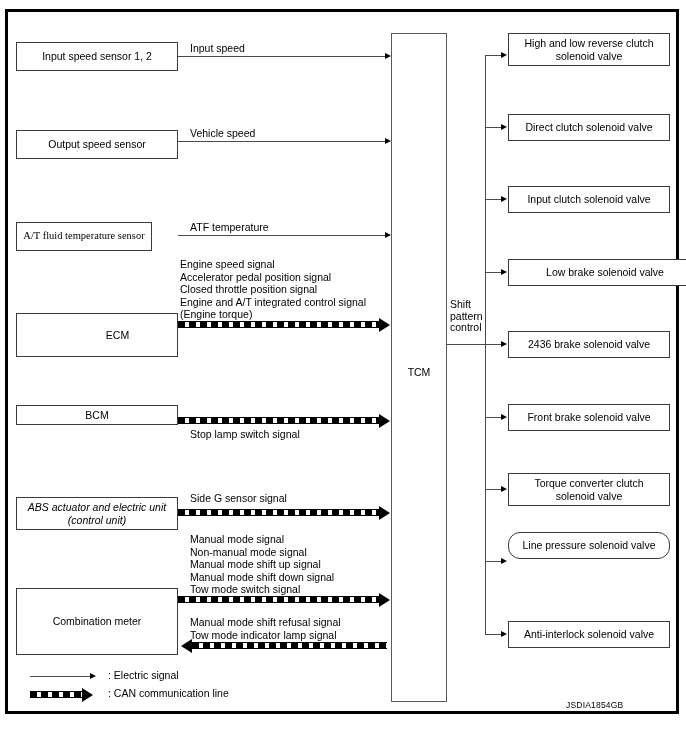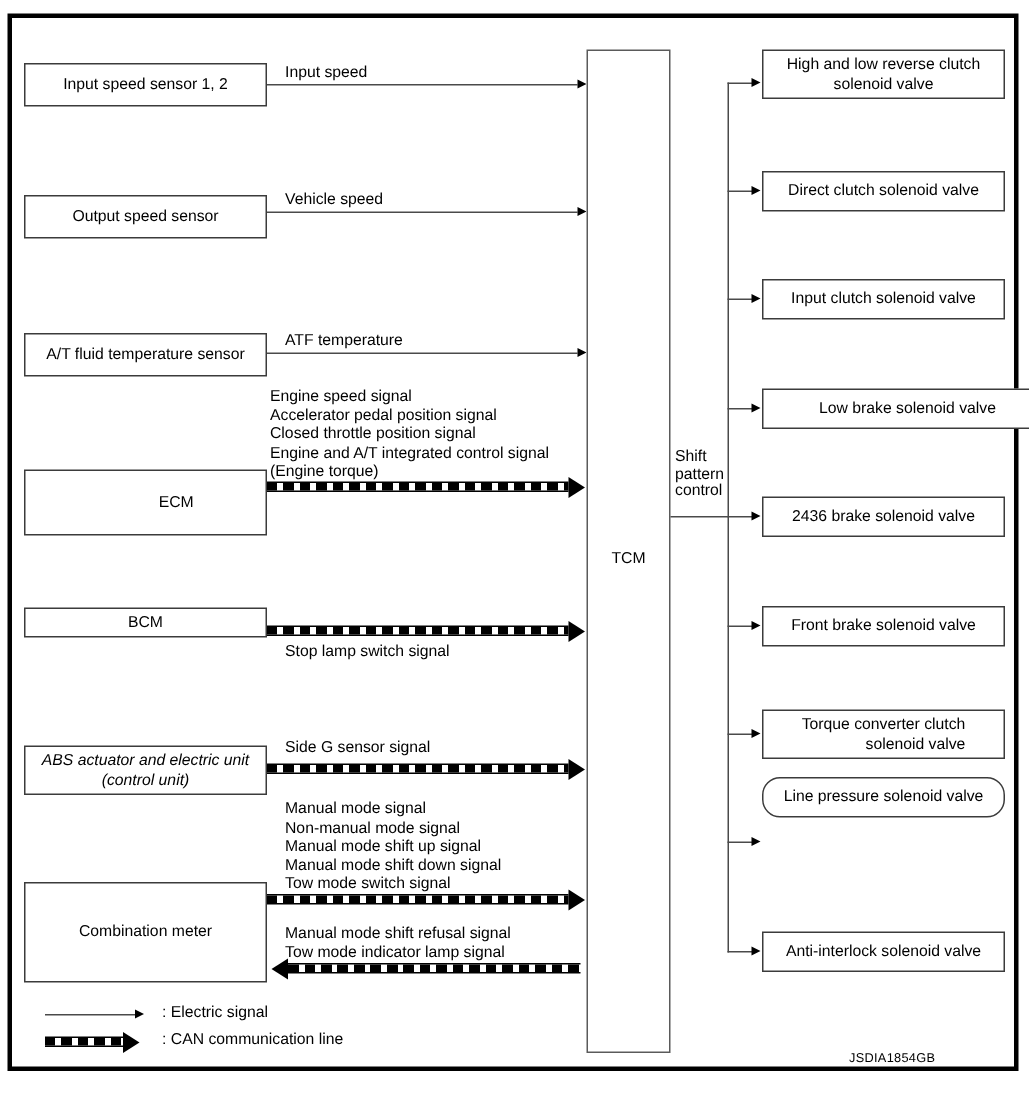--- a/index.html
+++ b/index.html
@@ -163,21 +163,21 @@
   <div id="frame"></div>
 
   <div class="node-box" style="left:16px; top:42px; width:162px; height:29px;">
     <span>Input speed sensor 1, 2</span>
   </div>
 
   <div class="node-box" style="left:16px; top:130px; width:162px; height:29px;">
     <span>Output speed sensor</span>
   </div>
 
-  <div class="node-box" style="left:16px; top:222px; width:162px; height:29px;">
+  <div class="node-box" style="left:16px; top:222px; width:136px; height:29px;font-family:Liberation Serif, serif;">
     <span>A/T fluid temperature sensor</span>
   </div>
 
   <div class="node-box" style="left:16px; top:313px; width:162px; height:44px;padding-left:44px;">
     <span>ECM</span>
   </div>
 
   <div class="node-box" style="left:16px; top:405px; width:162px; height:20px;">
     <span>BCM</span>
   </div>
@@ -272,28 +272,28 @@
   </div>
   <div class="wire-solid" style="left:485px; top:344px; width:17px;"></div>
   <div class="arrow-solid" style="left:501px; top:341px;"></div>
 
   <div class="node-box" style="left:508px; top:404px; width:162px; height:27px;">
     <span>Front brake solenoid valve</span>
   </div>
   <div class="wire-solid" style="left:485px; top:417px; width:17px;"></div>
   <div class="arrow-solid" style="left:501px; top:414px;"></div>
 
-  <div class="node-box" style="left:508px; top:473px; width:162px; height:33px; white-space:pre-line;text-align:right;">
+  <div class="node-box" style="left:508px; top:473px; width:162px; height:33px; white-space:pre-line;">
     <span>Torque converter clutch
 solenoid valve</span>
   </div>
   <div class="wire-solid" style="left:485px; top:489px; width:17px;"></div>
   <div class="arrow-solid" style="left:501px; top:486px;"></div>
 
-  <div class="node-box" style="left:508px; top:518px; width:162px; height:27px;border-radius:12px;">
+  <div class="node-box" style="left:508px; top:532px; width:162px; height:27px;border-radius:12px;">
     <span>Line pressure solenoid valve</span>
   </div>
   <div class="wire-solid" style="left:485px; top:561px; width:17px;"></div>
   <div class="arrow-solid" style="left:501px; top:558px;"></div>
 
   <div class="node-box" style="left:508px; top:621px; width:162px; height:27px;">
     <span>Anti-interlock solenoid valve</span>
   </div>
   <div class="wire-solid" style="left:485px; top:634px; width:17px;"></div>
   <div class="arrow-solid" style="left:501px; top:631px;"></div>

